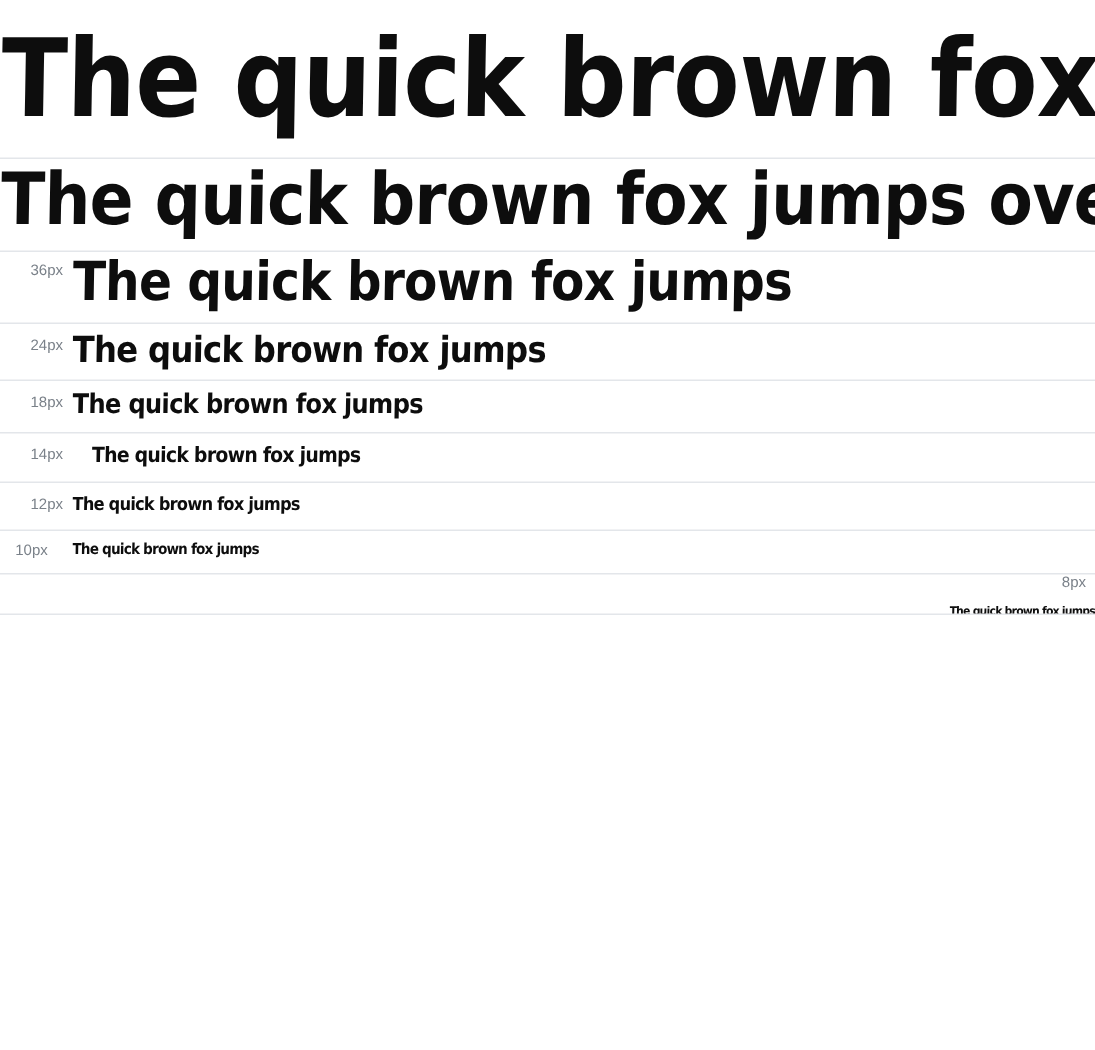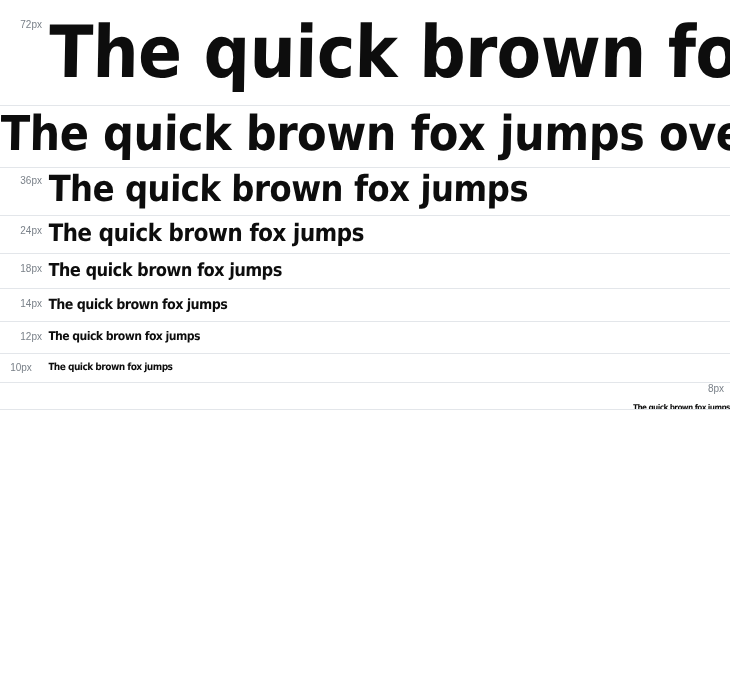--- a/index.html
+++ b/index.html
@@ -67,21 +67,21 @@
   .r36 .size-label { padding-bottom: 28px; margin-top: 34px; }
 
   .r24 { height: 38px; }
   .r24 .sample { font-size: 24px; line-height: 28px; padding-bottom: 6px; }
   .r24 .size-label { padding-bottom: 16px; }
 
   .r18 { height: 35px; }
   .r18 .sample { font-size: 18px; line-height: 22px; padding-bottom: 7px; }
   .r18 .size-label { padding-bottom: 13px; }
 
-  .r14 { height: 33px; }
+  .r14 { height: 33px; gap: 13px; }
   .r14 .sample { font-size: 14px; line-height: 18px; padding-bottom: 8px; }
   .r14 .size-label { padding-bottom: 11px; }
 
   .r12 { height: 32px; }
   .r12 .sample { font-size: 12px; line-height: 16px; padding-bottom: 9px; }
   .r12 .size-label { padding-bottom: 10px; }
 
   .r10 { height: 29px; }
   .r10 .sample { font-size: 10px; line-height: 14px; padding-bottom: 8px; }
   .r10 .size-label { padding-bottom: 8px; text-align: center; }
@@ -95,21 +95,20 @@
     width: 730px;
     background: #ffffff;
   }
 </style>
 </head>
 <body>
 
 <div class="specimen">
 
   <div class="row r72">
-    <div class="size-label">72px</div>
     <div class="sample">The quick brown fox jumps</div>
   </div>
 
   <div class="row r48">
     <div class="sample">The quick brown fox jumps over</div>
   </div>
 
   <div class="row r36">
     <div class="size-label">36px</div>
     <div class="sample">The quick brown fox jumps</div>

